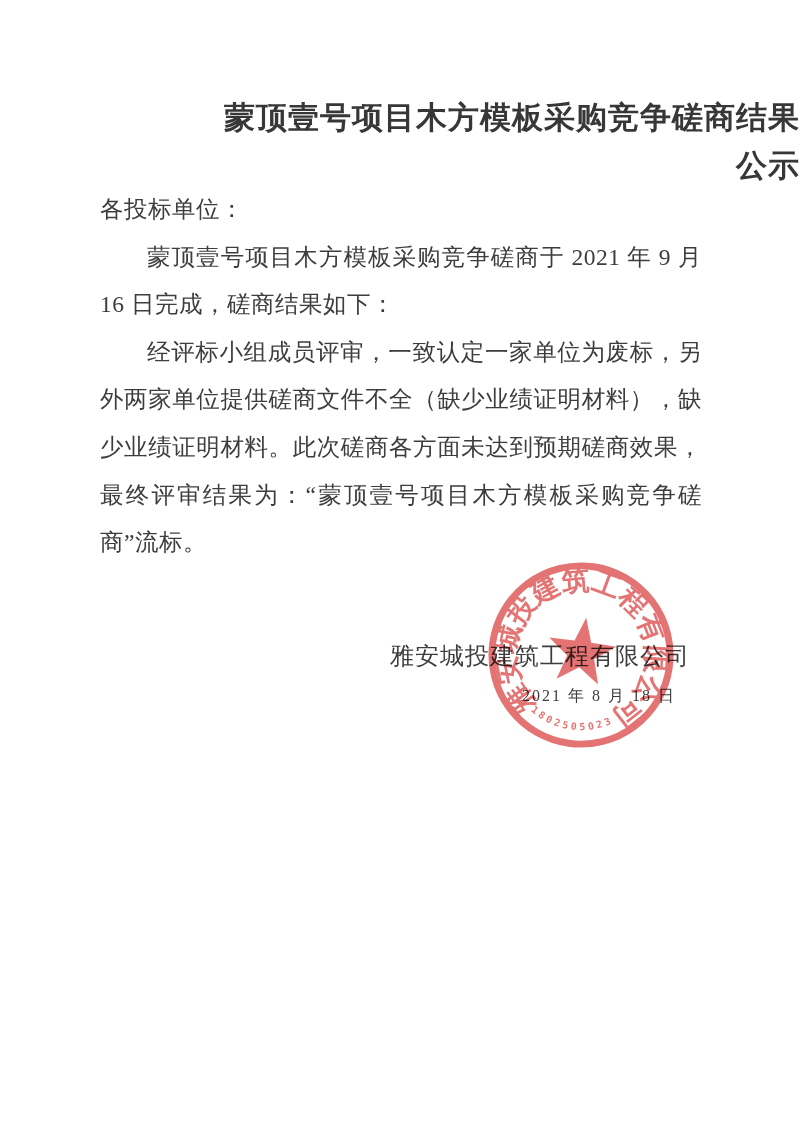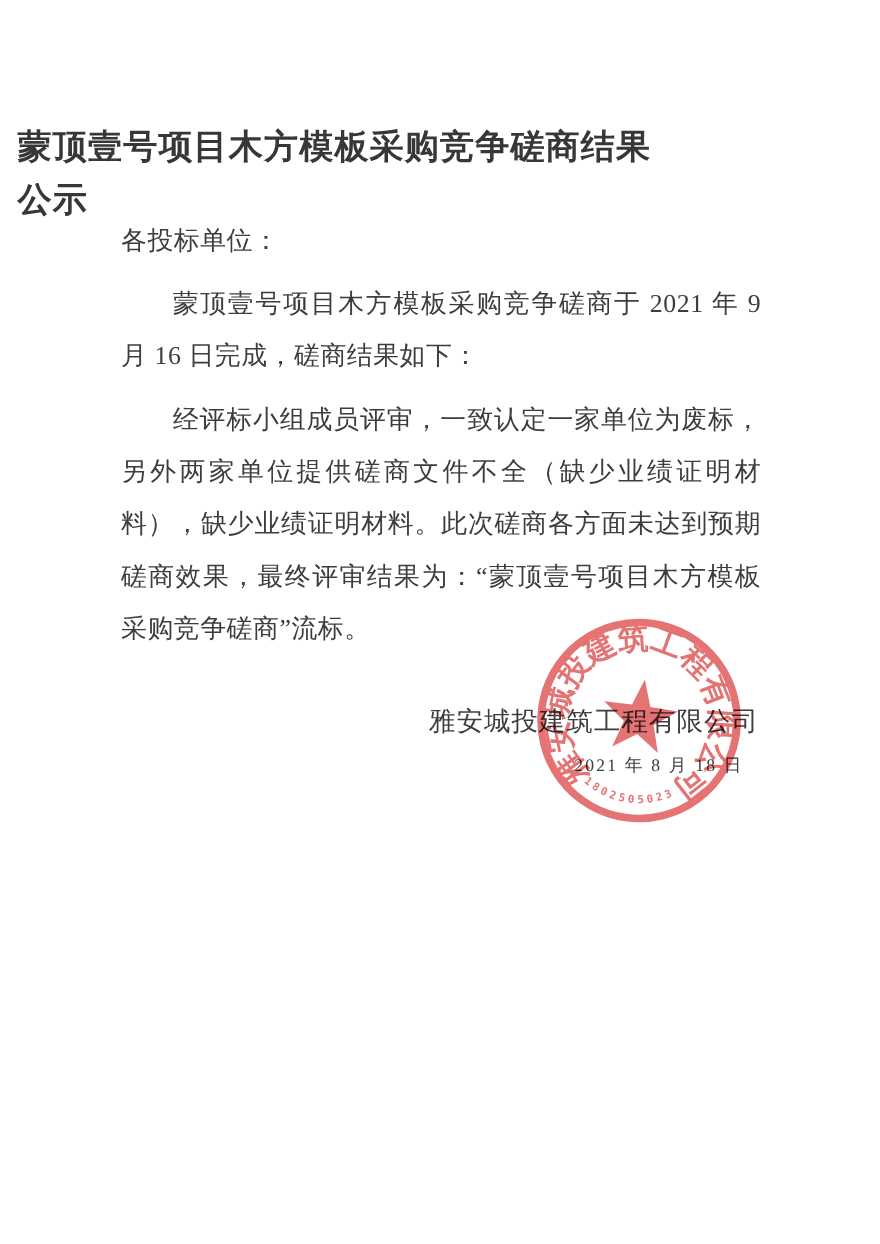--- a/index.html
+++ b/index.html
@@ -14,40 +14,40 @@
     width:800px;height:1131px;
     margin:0 auto;
     background:var(--paper);
     overflow:hidden;
     font-family:"Liberation Serif","DejaVu Serif",serif;
     color:var(--ink);
   }
   .title{
     position:absolute;
     top:94px;left:0;right:0;
-    margin:16px;
-    text-align:left;
+    margin:0;
+    text-align:right;
     font-family:"Liberation Sans","DejaVu Sans",sans-serif;
     font-weight:700;
     font-size:31px;
     line-height:48px;
     color:var(--title-ink);
     letter-spacing:1px;
   }
   .title-line{display:block;}
   .body-text{
     position:absolute;
     top:186px;left:100px;
     width:602px;
     font-size:23.5px;
     line-height:47.6px;
     text-align:justify;
     letter-spacing:0.5px;
   }
-  .body-text p{margin:10px;}
+  .body-text p{margin:0;}
   .para{text-indent:2em;}
   .sig-company{
     position:absolute;
     top:640px;left:0;right:110px;
     text-align:right;
     font-size:24px;
     letter-spacing:1px;
   }
   .sig-date{
     position:absolute;

